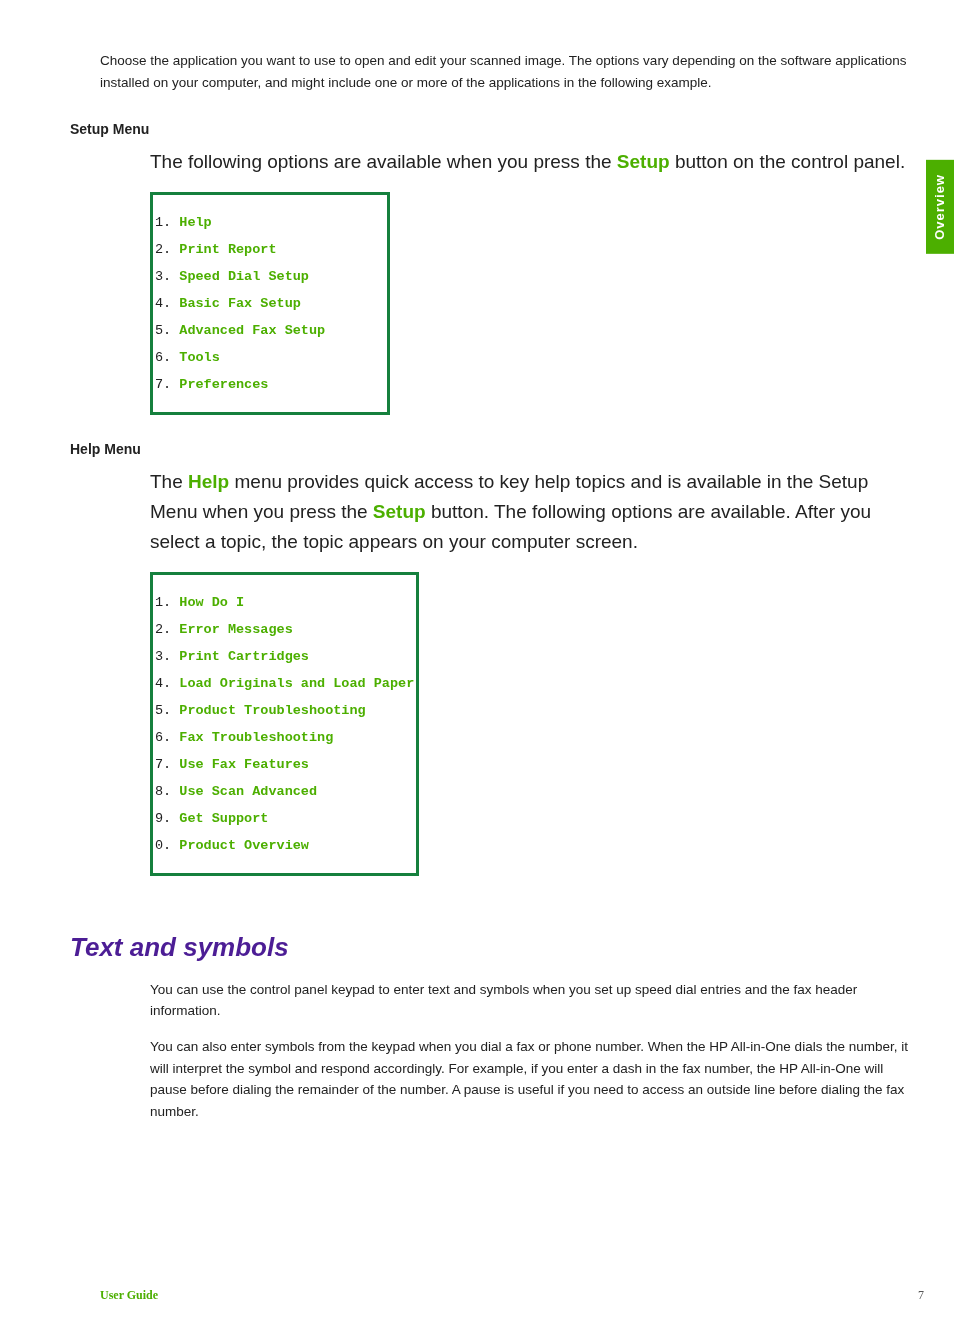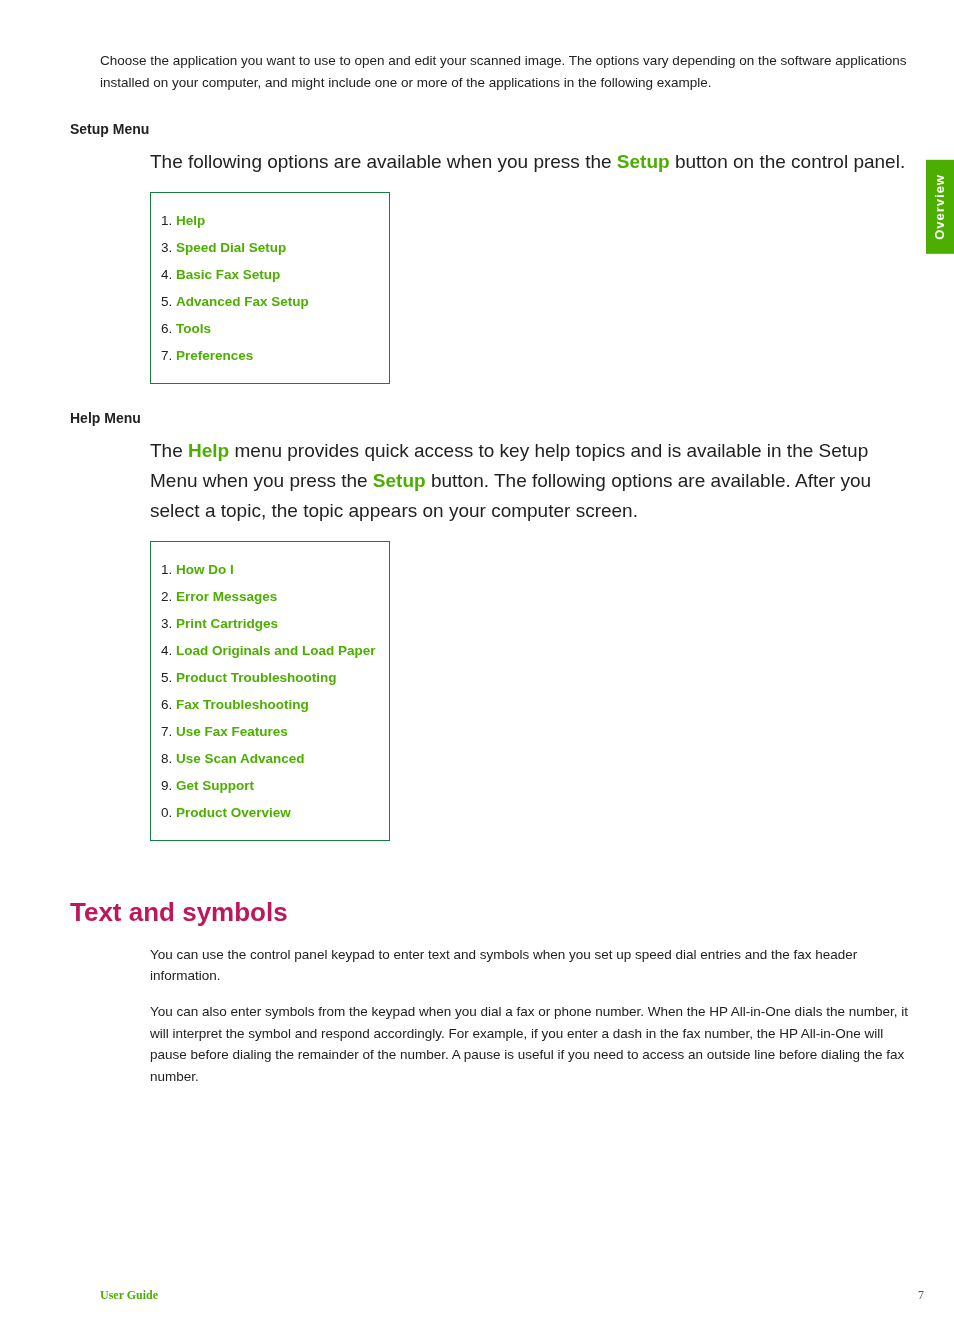--- a/index.html
+++ b/index.html
@@ -60,43 +60,45 @@
       line-height: 1.6;
       color: #222;
       margin-bottom: 14px;
     }
     .green-link {
       color: #4caf00;
       font-weight: bold;
       text-decoration: none;
     }
     .menu-box {
-      border: 1px solid #15803d;
-      padding: 14px 10px;
+      border: 3px solid #15803d;
+      padding: 14px 2px;
       margin-bottom: 26px;
       display: inline-block;
       min-width: 240px;
       background: #fff;
+      font-family: Liberation Mono, monospace;
     }
     .menu-box .menu-item {
       font-size: 13.5px;
       line-height: 2;
       color: #222;
     }
     .menu-box .menu-item .item-number {
       color: #222;
       font-weight: normal;
     }
     .big-heading {
       font-size: 26px;
       font-weight: bold;
-      color: #be185d;
+      color: #4c1d95;
       margin-top: 30px;
       margin-bottom: 16px;
       margin-left: -30px;
+      font-style: italic;
     }
     .body-paragraph {
       font-size: 13.5px;
       line-height: 1.6;
       color: #222;
       margin-bottom: 14px;
     }
     
     .footer {
       position: absolute;
@@ -137,20 +139,23 @@
       <h2 class="section-heading">Setup Menu</h2>
       <div class="section-block">
         <p class="section-intro">
           <span>The following options are available when you press the </span><a class="green-link">Setup</a><span> button on the control panel.</span>
         </p>
         <div class="menu-box">
           <div class="menu-item">
             <span class="item-number">1. </span><a class="green-link">Help</a>
           </div>
           <div class="menu-item">
+            <span class="item-number">2. </span><a class="green-link">Print Report</a>
+          </div>
+          <div class="menu-item">
             <span class="item-number">3. </span><a class="green-link">Speed Dial Setup</a>
           </div>
           <div class="menu-item">
             <span class="item-number">4. </span><a class="green-link">Basic Fax Setup</a>
           </div>
           <div class="menu-item">
             <span class="item-number">5. </span><a class="green-link">Advanced Fax Setup</a>
           </div>
           <div class="menu-item">
             <span class="item-number">6. </span><a class="green-link">Tools</a>

